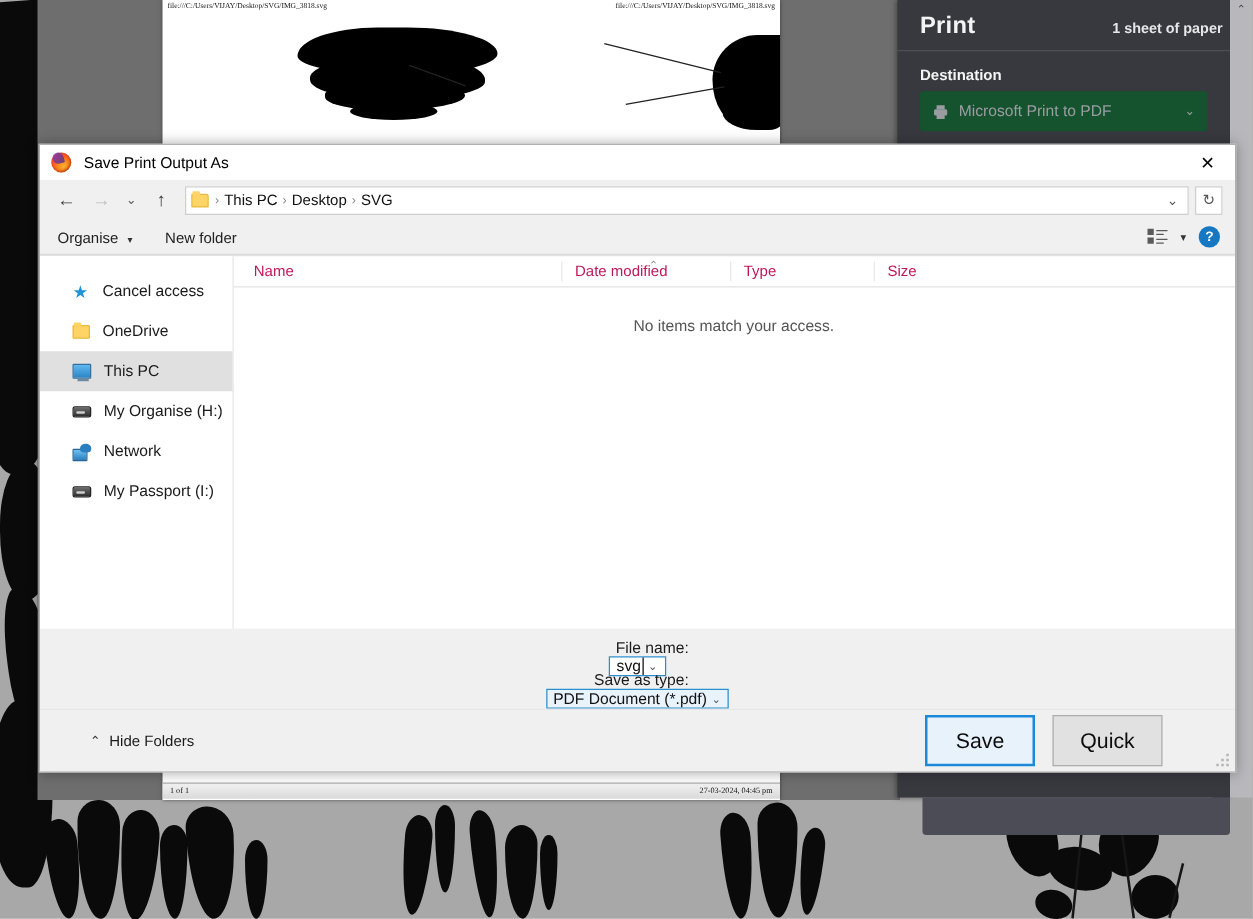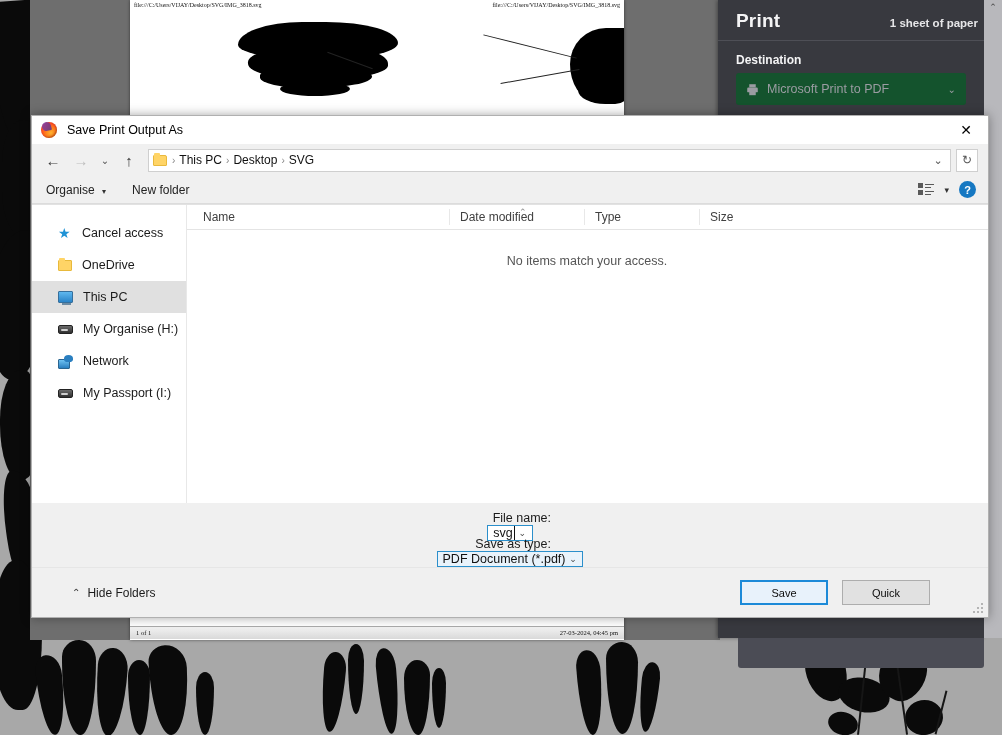--- a/index.html
+++ b/index.html
@@ -355,21 +355,21 @@
     content:""; position:absolute; left:6px; top:0px; width:9px; height:7px;
     background:#2a7fc0; border-radius:50% 50% 40% 40%;
   }
 
   .filelist { flex: 1; display: flex; flex-direction: column; }
   .colhdr {
     height: 25px; display: flex; align-items: center;
     border-bottom: 1px solid #e4e4e4; position: relative;
   }
   .col {
-    font-size: 12px; color: #404040; padding-left: 10px;
+    font-size: 12px; color: #be185d; padding-left: 10px;
     border-left: 1px solid #e8e8e8; height: 16px; line-height: 16px;
   }
   .col:first-child { border-left: none; }
   .colName { width: 262px; padding-left: 16px; }
   .colDate { width: 135px; }
   .colType { width: 115px; }
   .colSize { width: 78px; }
   .sortArrow {
     position: absolute; left: 332px; top: 2px;
     font-size: 9px; color: #8a8a8a;
@@ -408,21 +408,21 @@
   }
 
   .footer {
     height: 50px; background: #f0f0f0; display: flex; align-items: center;
     padding: 0 14px 0 40px; border-top: 1px solid #e6e6e6;
   }
   .hideFolders { font-size: 12px; color: #1b1b1b; display: flex; align-items: center; gap: 7px; }
   .hideFolders .chev { font-size: 10px; color: #333; }
   .btnWrap { margin-left: auto; display: flex; gap: 14px; padding-right: 44px; }
   .btn {
-    width: 88px; height: 25px; font-size: 11px; color: #0d0d0d;
+    width: 88px; height: 41px; font-size: 17px; color: #0d0d0d;
     background: #e1e1e1; border: 1px solid #adadad;
     display: flex; align-items: center; justify-content: center;
   }
   .btn.default {
     background: #e8f2fb; border: 2px solid #1c8ad8;
   }
   .resizeGrip {
     position: absolute; right: 4px; bottom: 3px; width: 11px; height: 11px;
   }
   .resizeGrip i {

